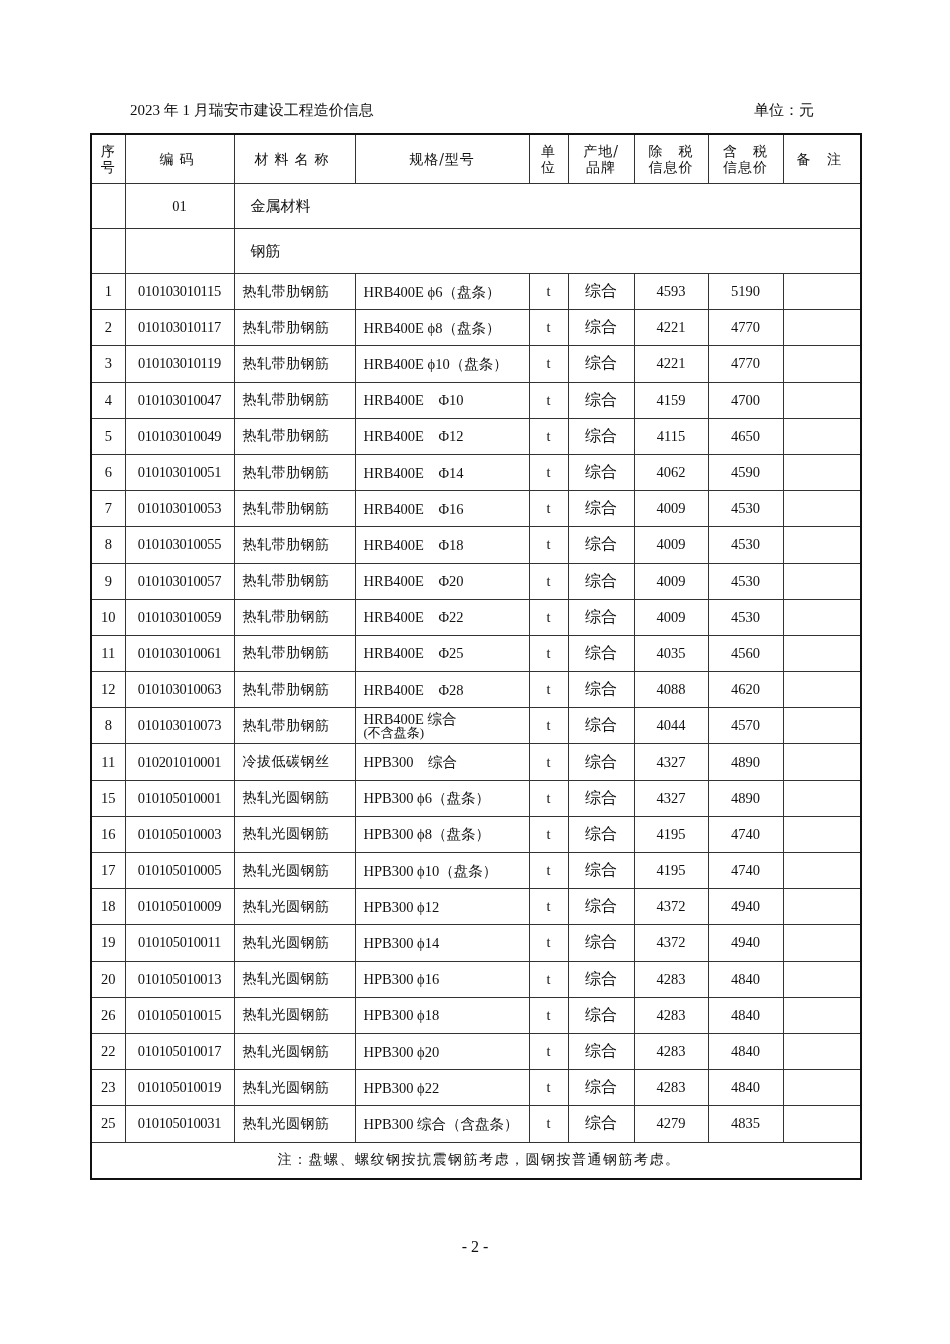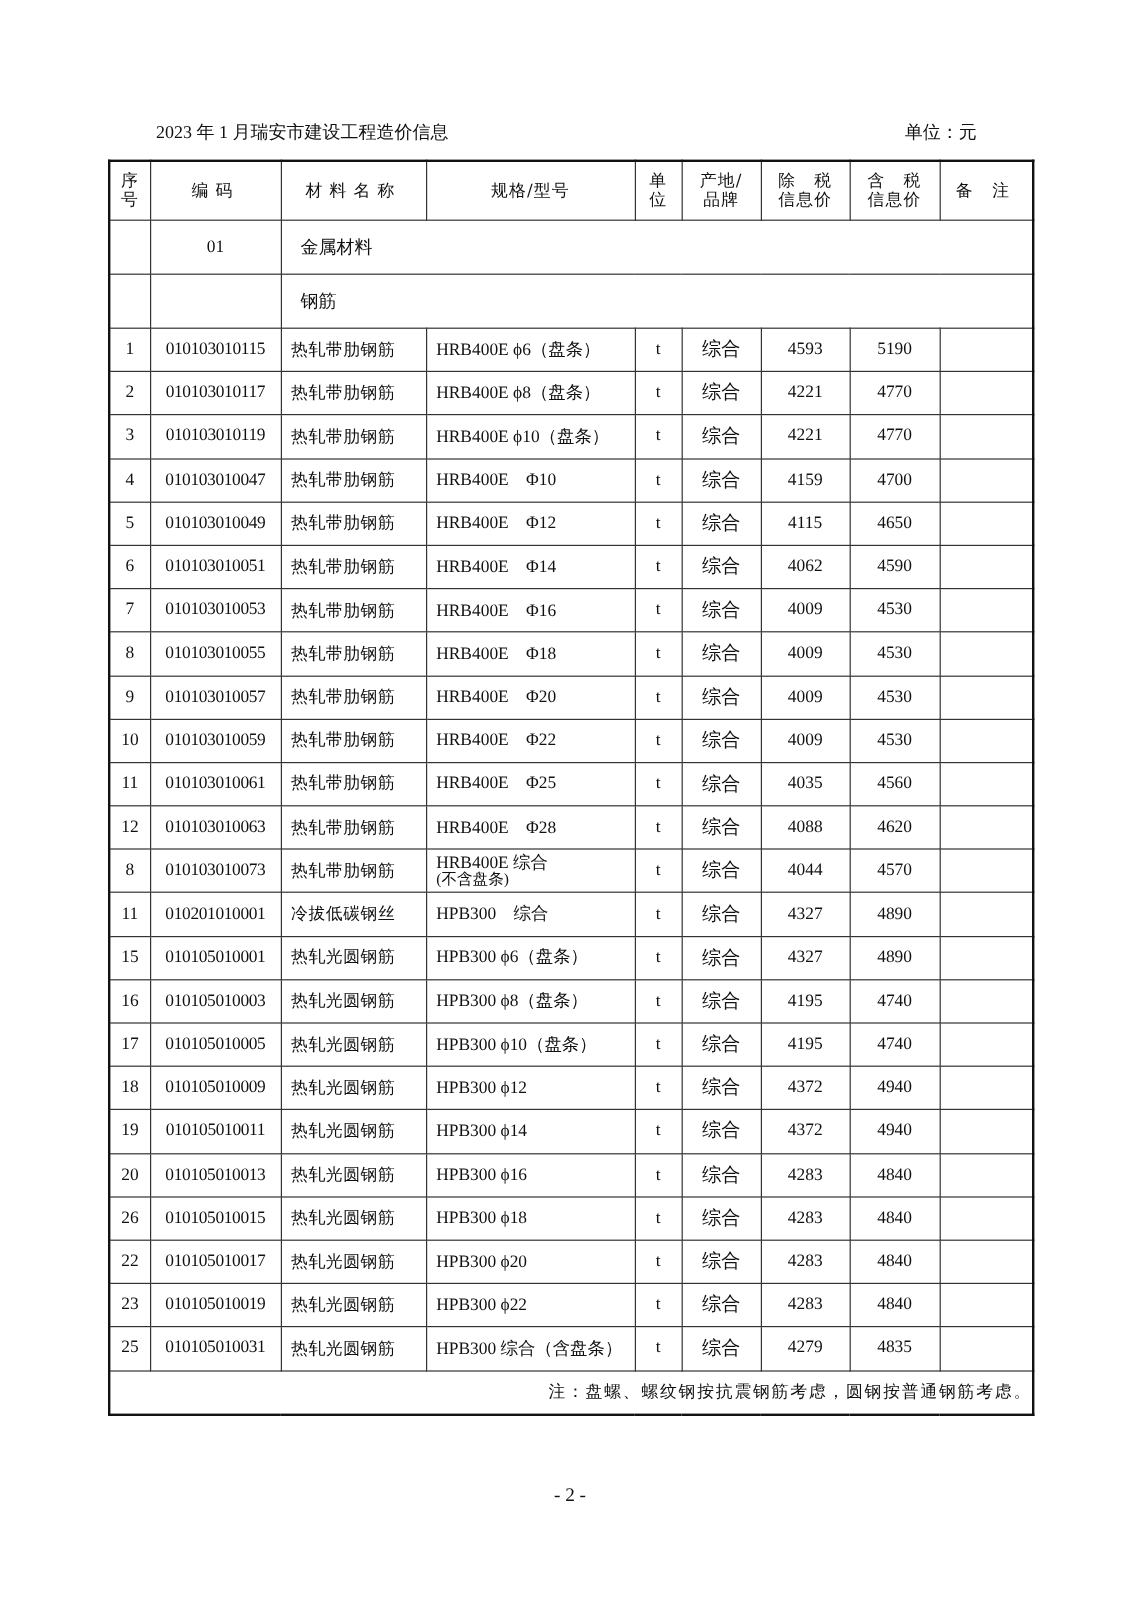--- a/index.html
+++ b/index.html
@@ -20,21 +20,21 @@
   tr.section td { height: 44px; }
   tr.section td.sec-label { text-align: left; padding-left: 16px; font-size: 15px;
                             font-family: "DejaVu Sans", "Liberation Sans", sans-serif; }
   tr.section td.sec-code { text-align: center; }
   tr.row td { height: 35.2px; text-align: center; }
   td.c-name { text-align: left !important; padding-left: 8px !important; font-size: 14px;
               font-family: "DejaVu Serif", "Liberation Serif", serif; letter-spacing: 0.5px; }
   td.c-spec { text-align: left !important; padding-left: 8px !important; line-height: 14px; }
   td.c-code { letter-spacing: -0.3px; }
   td.c-origin { font-family: "DejaVu Serif", "Liberation Serif", serif; font-size: 16px; }
-  tr.note td { height: 35px; text-align: right; padding-left: 6px; font-size: 14px;
+  tr.note td { height: 35px; text-align: center; padding-left: 6px; font-size: 14px;
                font-family: "DejaVu Serif", "Liberation Serif", serif; letter-spacing: 1.5px; }
   .page-number { position: absolute; left: 0; width: 950px; top: 1238px; text-align: center; font-size: 16px; }
   .spec-sub { display: block; font-size: 13px; }
 </style>
 </head>
 <body>
 
 <div class="header-title">2023 年 1 月瑞安市建设工程造价信息</div>
 <div class="unit-label">单位：元</div>
 

